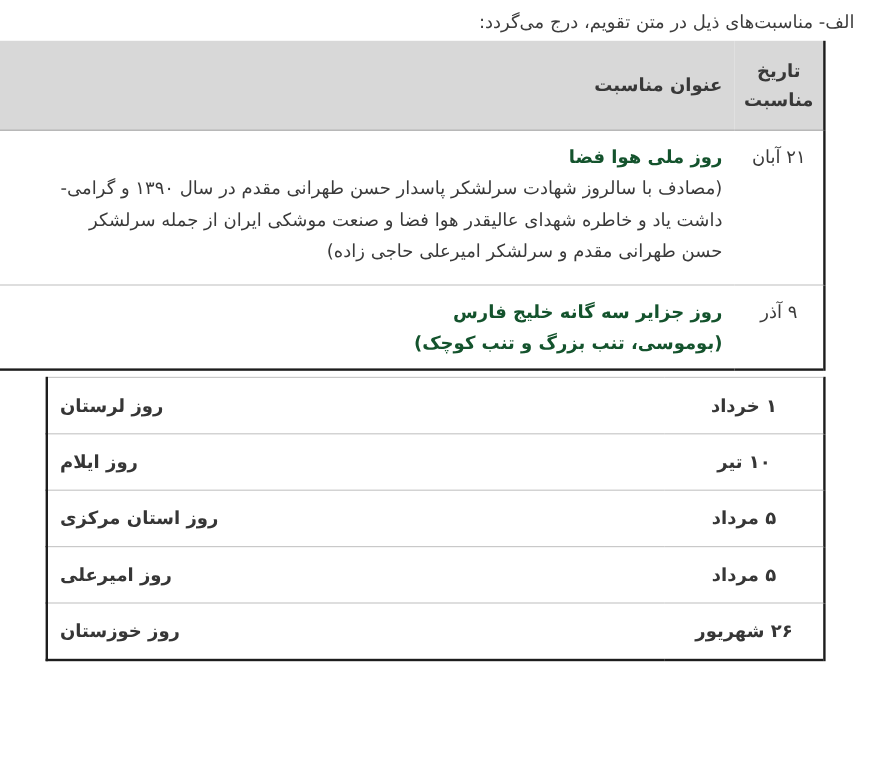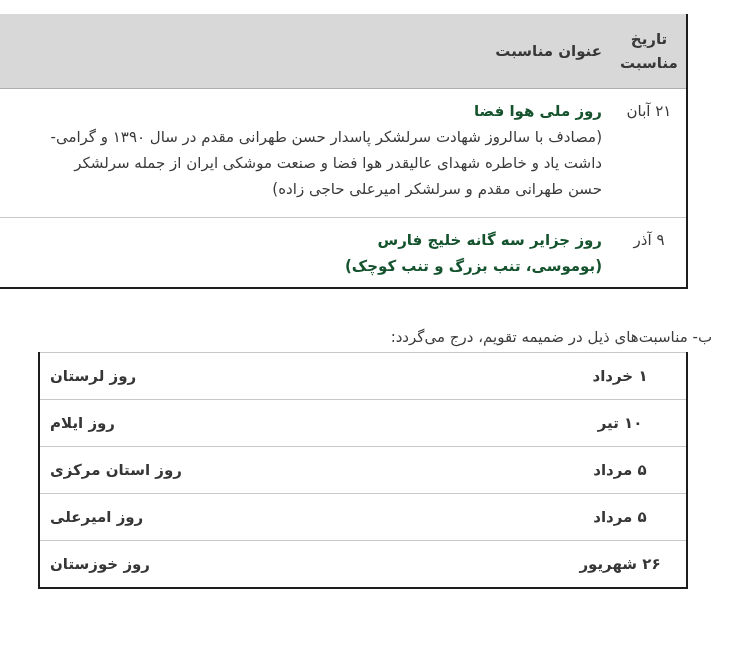--- a/index.html
+++ b/index.html
@@ -37,20 +37,21 @@
   .t2 td{font-size:15px;font-weight:bold;vertical-align:middle;color:#363636;}
   .t2 td.date-cell{border-right:2px solid #1d1d1d;text-align:center;}
   .t2 td.title-cell{text-align:left;padding:0 10px;}
   .t2 tr + tr td{border-top:1px solid #c9c9c9;margin-top:20px;}
 </style>
 </head>
 <body>
 
 <div class="page">
 
+  <div class="heading">الف- مناسبت‌های ذیل در متن تقویم، درج می‌گردد:</div>
 
   <table class="t1">
     <colgroup>
         <col class="c-date">
         <col class="c-title">
       </colgroup>
     <thead>
       <tr>
         <th class="th-date">تاریخ مناسبت</th>
         <th class="th-title">عنوان مناسبت</th>
@@ -69,21 +70,20 @@
       <tr class="r2">
         <td class="date-cell">۹ آذر</td>
         <td>
           <div class="bold">روز جزایر سه گانه خلیج فارس</div>
           <div class="bold">(بوموسی، تنب بزرگ و تنب کوچک)</div>
         </td>
       </tr>
     </tbody>
   </table>
 
-  <div class="heading heading-b">ب- مناسبت‌های ذیل در ضمیمه تقویم، درج می‌گردد:</div>
 
   <table class="t2">
     <colgroup>
         <col class="c-date">
         <col class="c-title">
       </colgroup>
     <tbody>
       <tr>
         <td class="date-cell">۱ خرداد</td>
         <td class="title-cell">روز لرستان</td>

